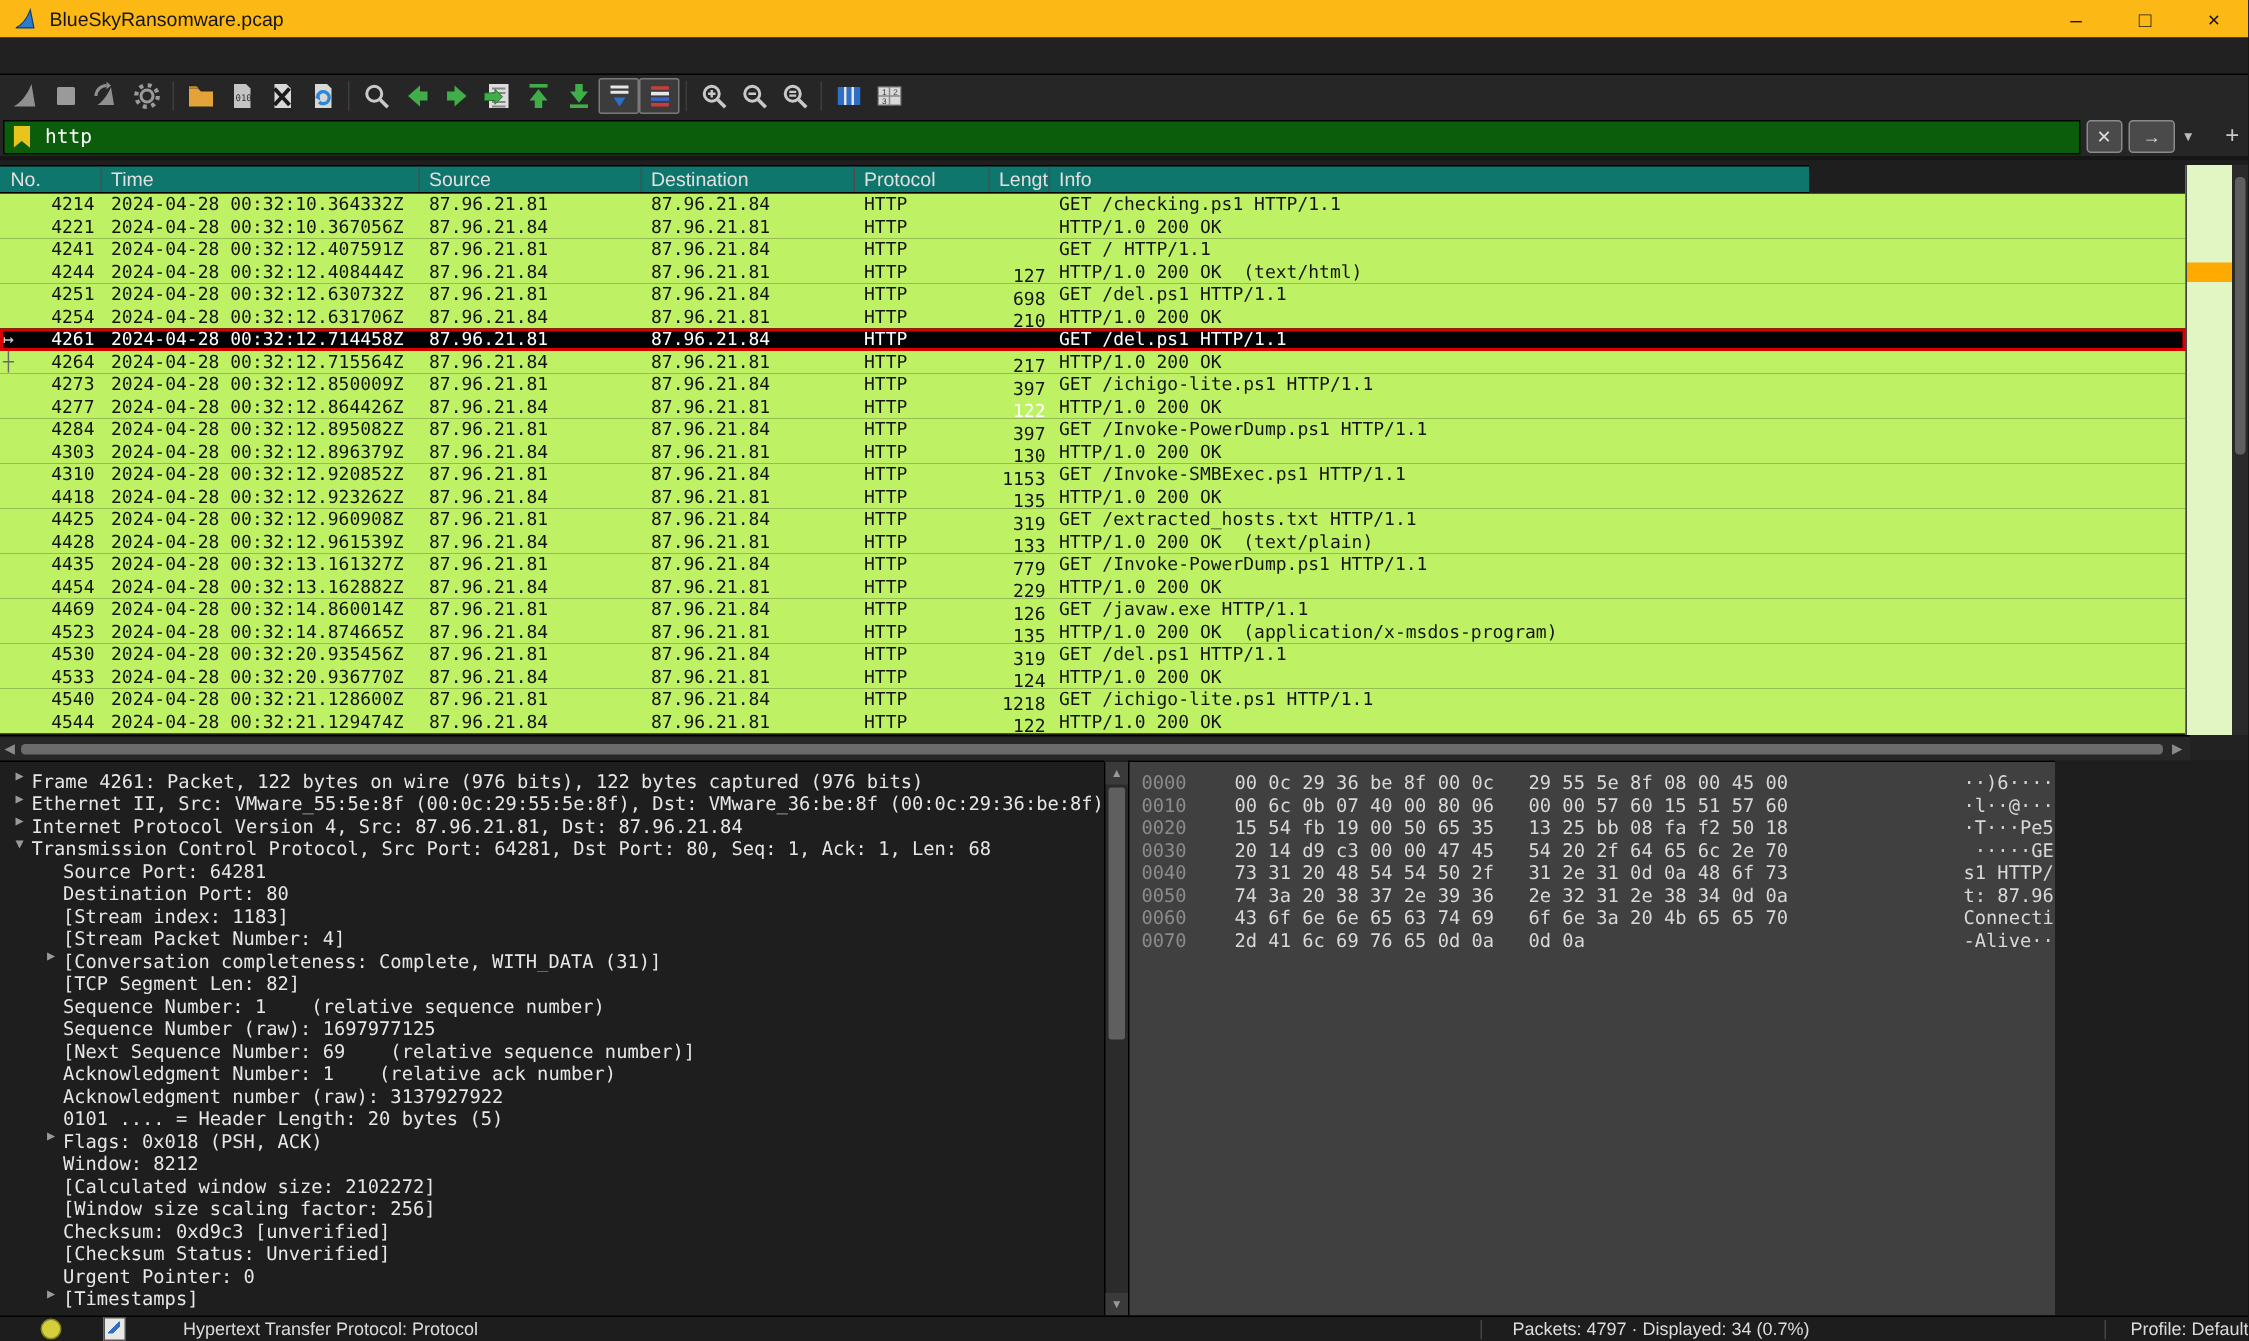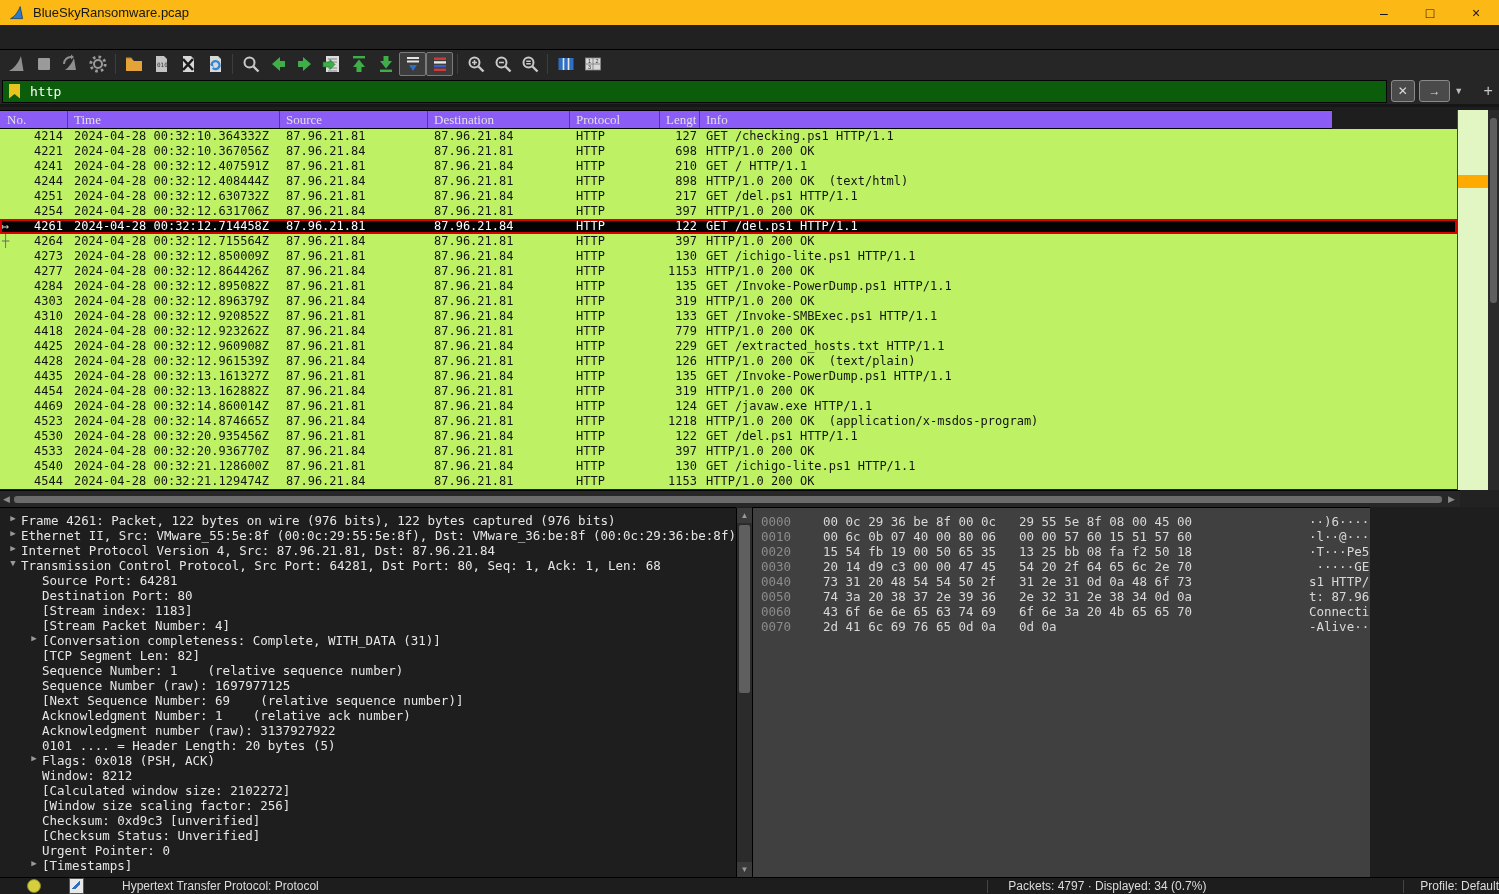--- a/index.html
+++ b/index.html
@@ -36,23 +36,23 @@
             clip-path:polygon(0 0,100% 0,100% 100%,50% 70%,0 100%);}
   .filter-input{background:transparent;border:0;outline:0;color:#fff;
                 font:13px "DejaVu Sans Mono",monospace;width:1200px;}
   .fbtn{width:22px;height:20px;margin-left:4px;background:#4a4a4a;border:1px solid #8a8a8a;border-radius:3px;
         color:#dcdcdc;display:flex;align-items:center;justify-content:center;font-size:12px;}
   .fbtn.apply{width:30px;}
   .fcaret{color:#bbb;font-size:9px;margin-left:4px;}
   .fplus{margin-left:14px;color:#c9c9c9;font-size:16px;width:22px;text-align:center;}
 
   
-  .plheader{position:absolute;top:110px;left:0;width:1332px;height:19px;background:#8b5cf6;
+  .plheader{position:absolute;top:110px;left:0;width:1206px;height:19px;background:#0f766e;
             border-top:1px solid #000;border-bottom:1px solid #000;display:flex;box-sizing:border-box;
-            color:#e0e0e0;font-size:13px;font-family:Liberation Serif, serif;}
+            color:#e0e0e0;font-size:13px;}
   .plheader span{border-right:1px solid #4d4d4d;padding:1px 0 0 6px;box-sizing:border-box;overflow:hidden;white-space:nowrap;}
   .h-no{width:68px;padding-left:7px!important;}
   .h-time{width:212px;}
   .h-src{width:148px;}
   .h-dst{width:142px;}
   .h-proto{width:90px;}
   .h-len{width:40px;}
   .h-info{flex:1;border-right:0!important;}
 
   .rows{position:absolute;top:129px;left:0;width:1457px;height:360px;overflow:hidden;}
@@ -60,21 +60,21 @@
        font:12px "DejaVu Sans Mono",monospace;white-space:pre;}
   .row.selected{background:#020202;color:#fff;outline:2px solid #d90000;outline-offset:-2px;position:relative;z-index:3;}
   .c-no{width:68px;display:flex;}
   .c-no .marker{width:24px;padding-left:2px;color:#6a6a6a;box-sizing:border-box;font-style:normal;}
   .row.selected .c-no .marker{color:#cfcfcf;}
   .c-no .num{flex:1;text-align:right;padding-right:5px;font-weight:normal;}
   .c-time{width:212px;padding-left:6px;box-sizing:border-box;}
   .c-src{width:148px;padding-left:6px;box-sizing:border-box;}
   .c-dst{width:142px;padding-left:6px;box-sizing:border-box;}
   .c-proto{width:90px;padding-left:6px;box-sizing:border-box;}
-  .c-len{width:40px;text-align:right;padding-right:3px;box-sizing:border-box;}
+  .c-len{width:40px;text-align:right;padding-right:3px;box-sizing:border-box;margin-top:48px;}
   .c-info{flex:1;padding-left:6px;box-sizing:border-box;overflow:hidden;}
 
   
   .minimap{position:absolute;top:110px;left:1457px;width:31px;height:380px;background:#e1f6c2;border-left:1px solid #444;box-sizing:border-box;}
   .minimap .band-orange{position:absolute;top:65px;left:0;width:100%;height:13px;background:#ffaa00;}
   .vscroll{position:absolute;top:110px;left:1488px;width:11px;height:380px;background:#2a2a2a;}
   .vscroll .thumb{position:absolute;top:8px;left:2px;width:7px;height:185px;background:#5f5f5f;border-radius:3px;}
   .hscroll{position:absolute;top:490px;left:0;width:1460px;height:17px;background:#272727;border-top:1px solid #000;box-sizing:border-box;}
   .hscroll .arrow{position:absolute;top:2px;color:#8a8a8a;font-size:9px;line-height:12px;}
   .hscroll .arrow.left{left:3px;}

